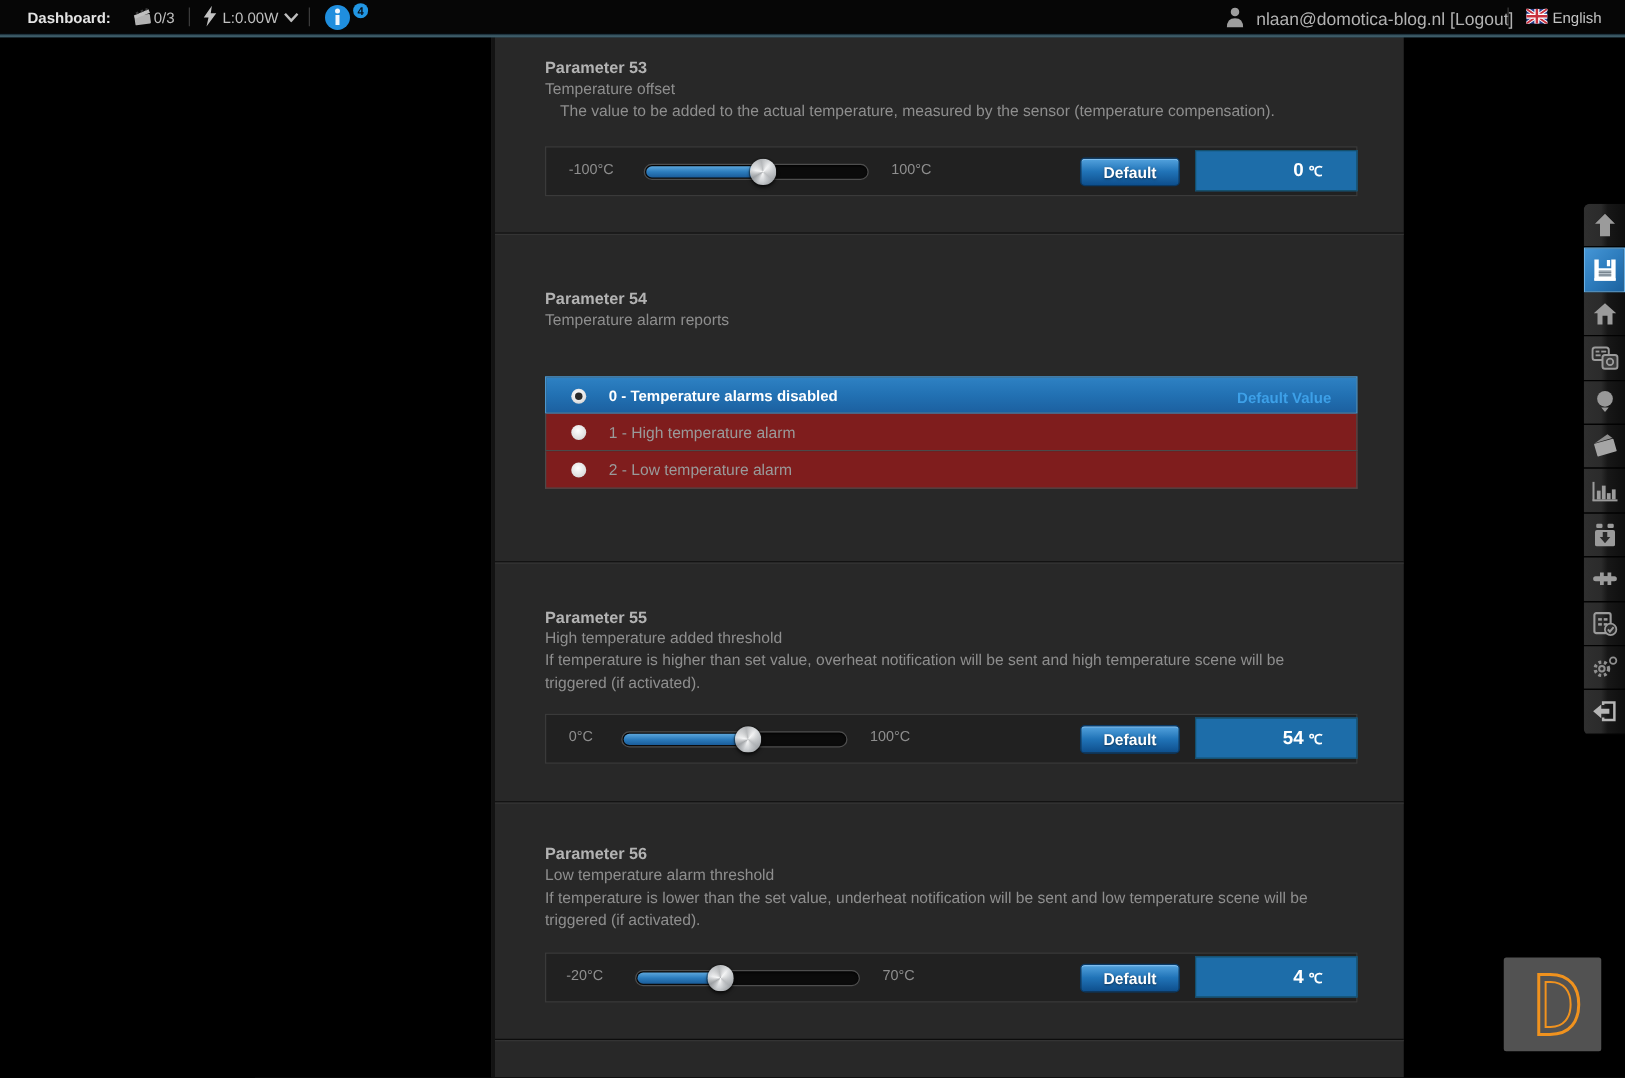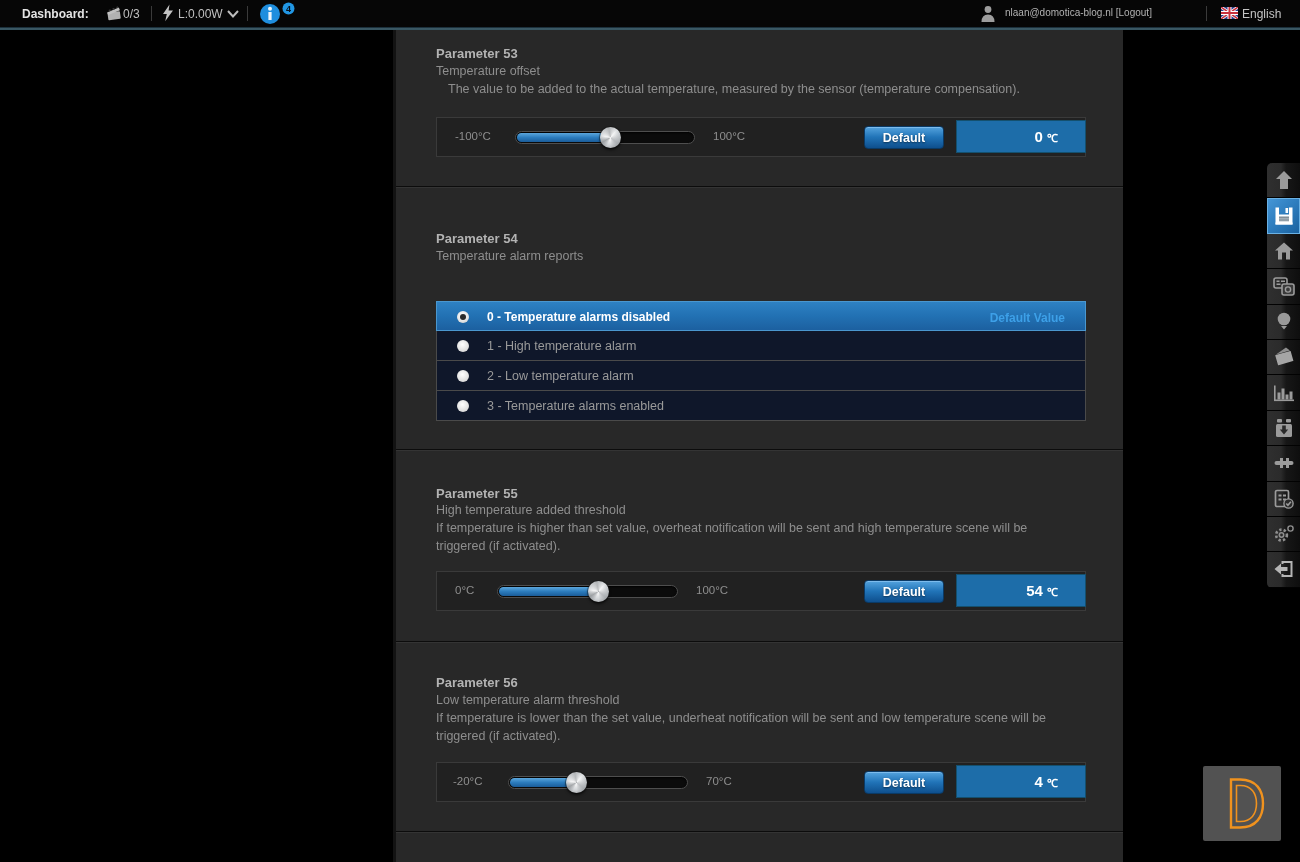--- a/index.html
+++ b/index.html
@@ -34,21 +34,21 @@
 .defbtn { position:absolute; width:80px; height:23px; border-radius:4px;
   background:linear-gradient(#54a3de, #2174b8 48%, #0e4f8d);
   border:1px solid #0a3a66; box-shadow:inset 0 1px 0 rgba(160,210,250,.55);
   color:#fff; font-size:12.5px; font-weight:bold; text-align:center; line-height:22px; text-shadow:0 1px 2px rgba(0,0,0,.5); }
 .valbox { position:absolute; width:130px; height:33px; background:#1d6da9; border:1px solid #14506e;
   color:#fff; font-size:15px; font-weight:bold; text-align:right; line-height:31px; padding-right:27px; }
 .valbox .deg { font-size:11px; font-weight:bold; }
 
 
 #radiolist { position:absolute; left:436px; top:301px; width:650px; }
-.radiorow { position:relative; width:650px; height:30px; background:#0f172a; border:1px solid #4a4a4a; border-top:none; }
+.radiorow { position:relative; width:650px; height:30px; background:#7f1d1d; border:1px solid #4a4a4a; border-top:none; }
 .radiorow.first { border-top:1px solid #4a4a4a; }
 .radiorow.sel { background:linear-gradient(#2e81c3, #2271b3 50%, #1c60a0); border:1px solid #4a97cf; }
 .rdot { position:absolute; left:456px; top:9px; width:12px; height:12px; border-radius:50%;
   background:radial-gradient(circle at 45% 38%, #ffffff, #dcdcdc 70%, #b5b5b5); margin-left:-436px; }
 .rdot.on { background:radial-gradient(circle at 45% 38%, #ffffff, #e6e6e6 55%, #c2c2c2); }
 .rdot.on::after { content:""; position:absolute; left:3px; top:3px; width:6px; height:6px; border-radius:50%; background:#2a2a2a; }
 .rlabel { position:absolute; left:50px; top:8px; font-size:12.5px; color:#9a9a9a; }
 .radiorow.sel .rlabel { color:#ffffff; font-weight:bold; font-size:12px; }
 .dv { position:absolute; right:20px; top:9px; font-size:12px; font-weight:bold; color:#3da0e8; }
 
@@ -94,24 +94,20 @@
         <div class="dv">Default Value</div>
       </div>
     <div class="radiorow">
         <div class="rdot"></div>
         <div class="rlabel">1 - High temperature alarm</div>
       </div>
     <div class="radiorow">
         <div class="rdot"></div>
         <div class="rlabel">2 - Low temperature alarm</div>
       </div>
-    <div class="radiorow">
-        <div class="rdot"></div>
-        <div class="rlabel">3 - Temperature alarms enabled</div>
-      </div>
   </div>
 
   <div class="divider" style="top:449px;"></div>
   <div class="divider2" style="top:450px;"></div>
 
   <div class="ptitle" style="top:486px;">Parameter 55</div>
   <div class="psub" style="top:503px;">High temperature added threshold</div>
   <div class="pdesc" style="top:520px;">If temperature is higher than set value, overheat notification will be sent and high temperature scene will be<br>triggered (if activated).</div>
   <div class="sliderrow" style="top:571px;"></div>
   <div class="slabel" style="left:455px; top:584px;">0°C</div>
@@ -246,21 +242,21 @@
     </svg>
   </div>
 
   <div id="topbar"></div>
   <div id="topline"></div>
   <div class="hlabel" style="left:22px; font-weight:bold; color:#e3e3e3;">Dashboard:</div>
   <div class="hlabel" style="left:123px;">0/3</div>
   <div class="hsep" style="left:151px;"></div>
   <div class="hlabel" style="left:178px;">L:0.00W</div>
   <div class="hsep" style="left:247px;"></div>
-  <div class="hlabel" style="left:1005px; font-size:10px; color:#b2b2b2;">nlaan@domotica-blog.nl [Logout]</div>
+  <div class="hlabel" style="left:1005px; font-size:14px; color:#b2b2b2;">nlaan@domotica-blog.nl [Logout]</div>
   <div class="hsep" style="left:1206px;"></div>
   <div class="hlabel" style="left:1242px; color:#c4c4c4;">English</div>
 
   <svg class="hdrico" style="left:106px; top:5px; z-index:60;" width="17" height="16" viewBox="0 0 17 16">
     <g transform="rotate(-8 8 8)">
       <rect x="1.5" y="7" width="12.5" height="7.5" rx="0.8" fill="#b2b2b2"></rect>
       <path d="M1.2 6.5 L13.5 3.2 L14.3 6 L2 9.2 Z" fill="#c0c0c0"></path>
       <path d="M3.5 5.9 L5.5 5.35 L4.8 3.8 L2.9 4.3 Z M7.5 4.85 L9.5 4.3 L8.8 2.75 L6.9 3.25 Z M11.5 3.8 L13.2 3.35 L12.6 1.9 L10.9 2.3 Z" fill="#3a3a3a"></path>
     </g>
   </svg>

